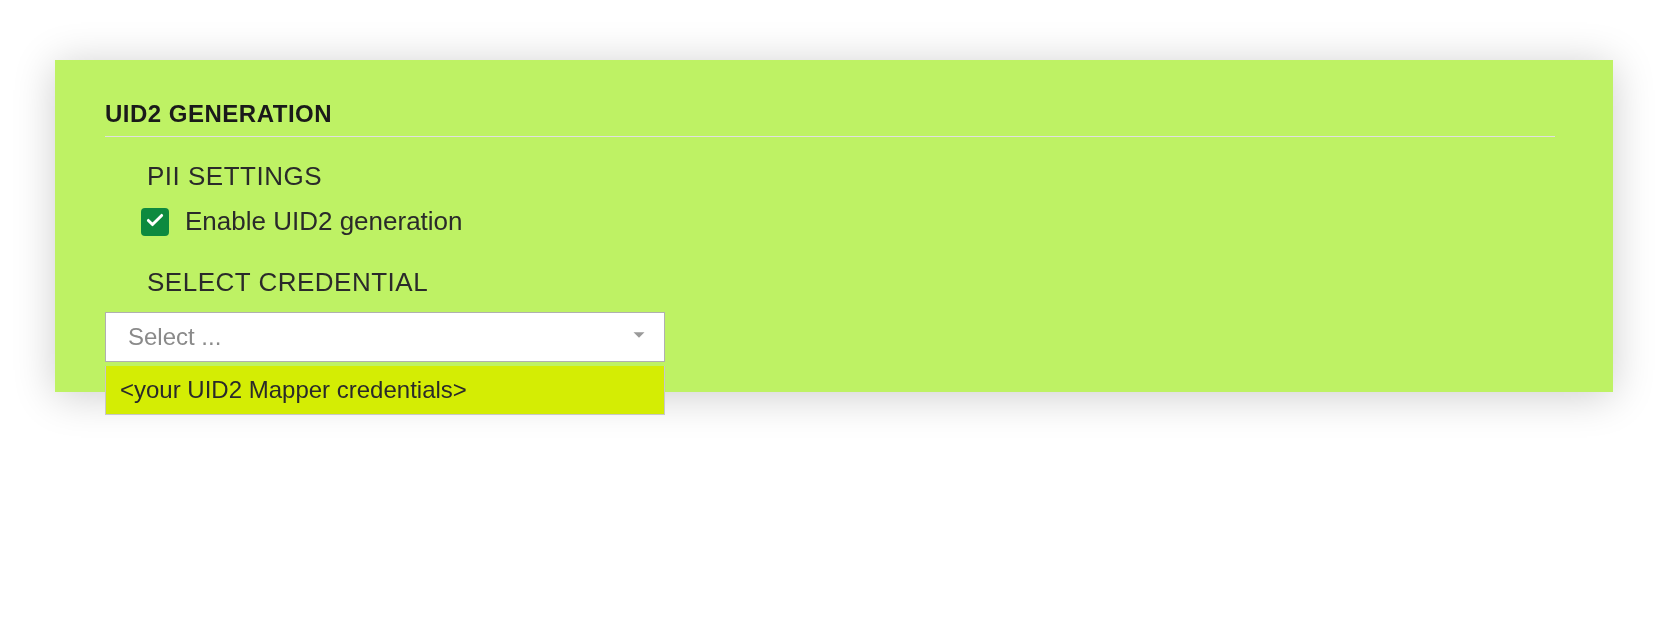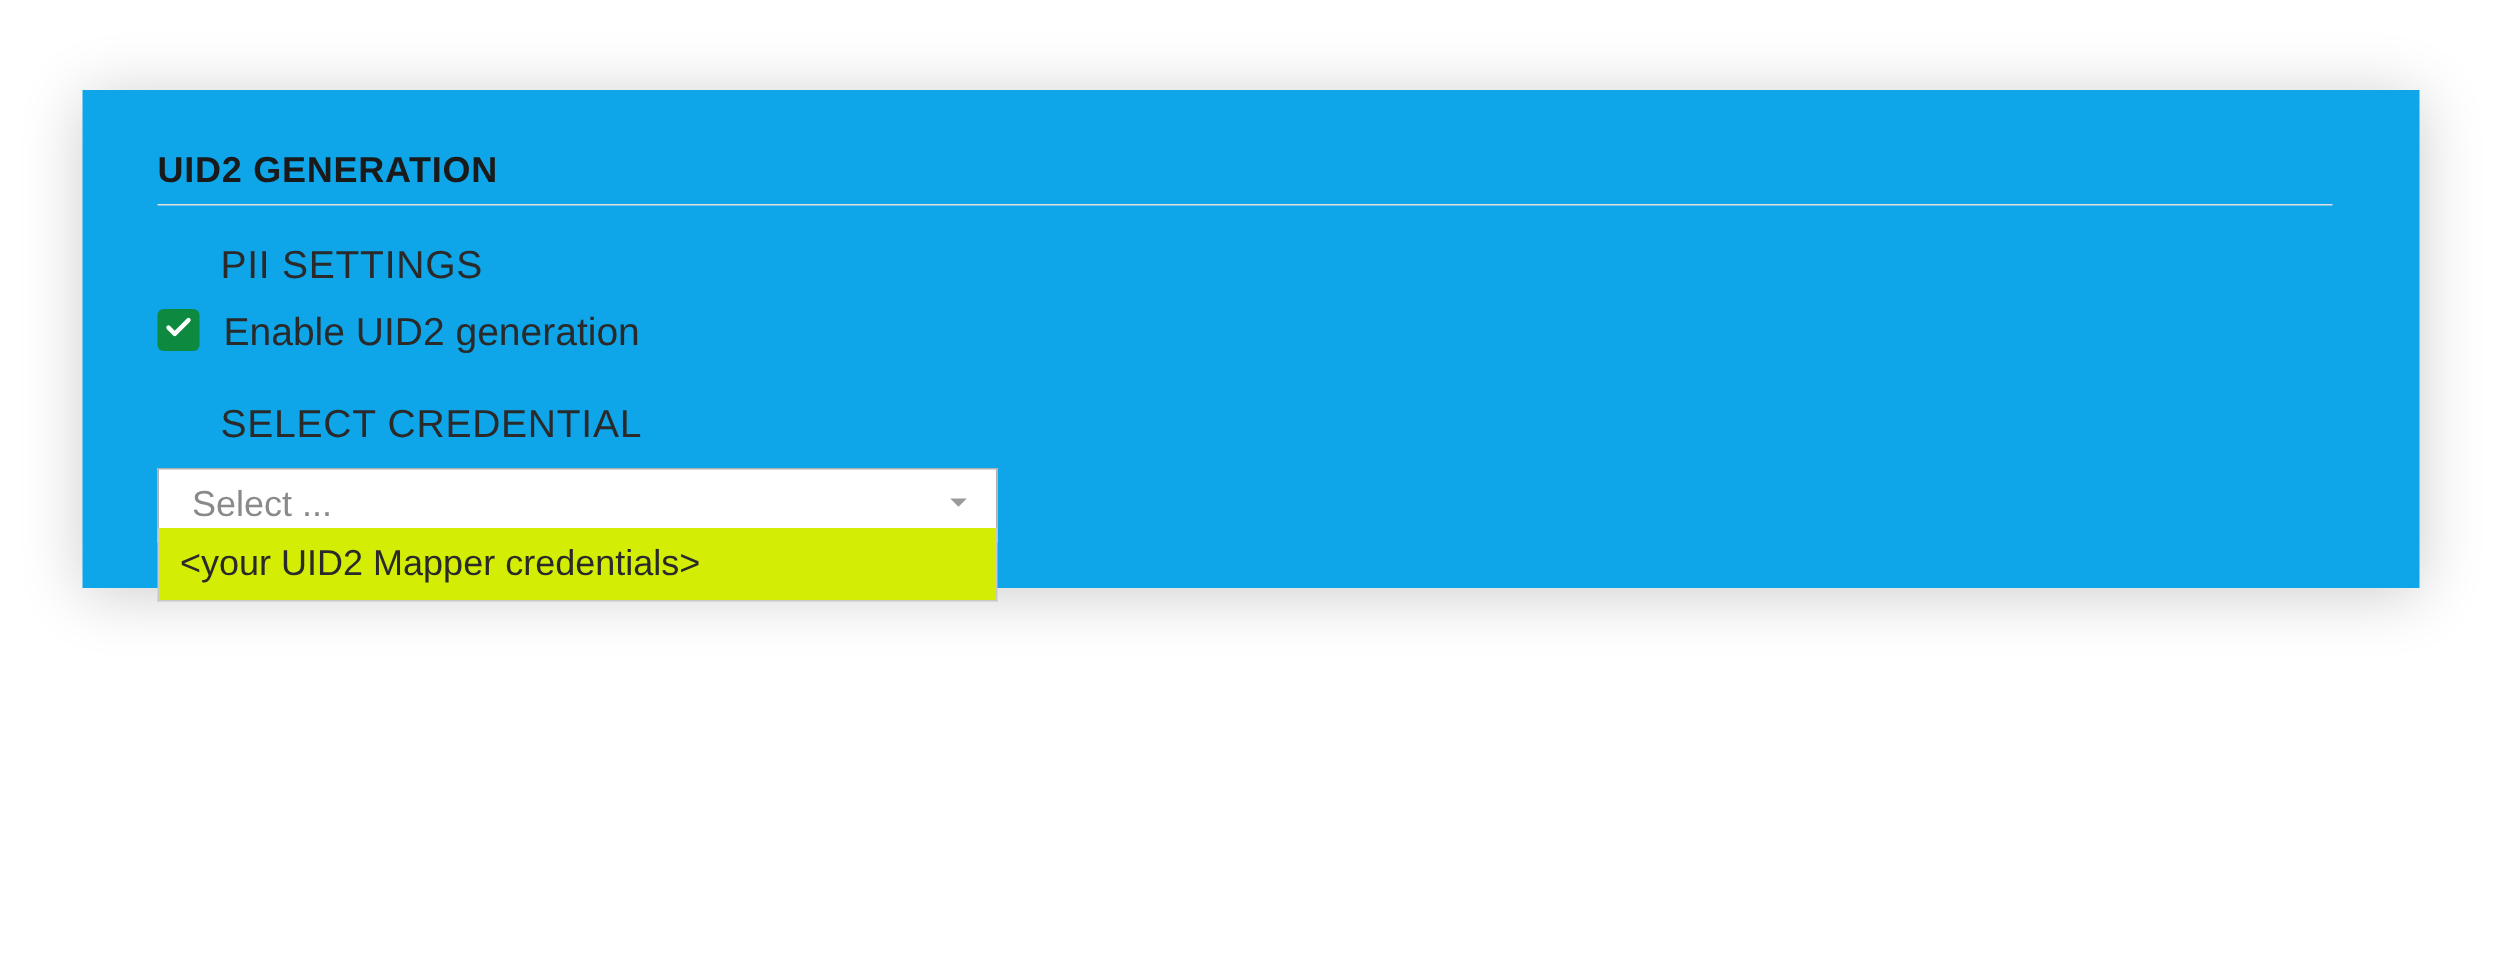--- a/index.html
+++ b/index.html
@@ -3,21 +3,21 @@
 <meta charset="utf-8">
 <style>
   * { box-sizing: border-box; margin: 0; padding: 0; }
   html, body { width: 1668px; height: 636px; }
   body {
     font-family: "Segoe UI", Arial, sans-serif;
     background: #ffffff;
     padding: 60px 55px 0 55px;
   }
   .card {
-    background: #0ea5e9;
+    background: #bef264;
     box-shadow: 0 4px 40px rgba(0,0,0,0.20);
     padding: 40px 58px 30px 50px;
     position: relative;
   }
   .overline {
     font-size: 24px;
     font-weight: 800;
     letter-spacing: 0.5px;
     color: #1a1a1a;
     margin-bottom: 8px;
@@ -36,23 +36,24 @@
   .section-label {
     font-size: 26px;
     font-weight: 400;
     letter-spacing: 0.5px;
     color: #2a2a2a;
     margin-bottom: 14px;
     margin-left: 42px;
   }
   .checkbox-row {
     display: flex;
-    align-items: flex-start;
+    align-items: center;
     gap: 16px;
     margin-bottom: 30px;
+    margin-left: 36px;
   }
   .checkbox {
     width: 28px;
     height: 28px;
     background: #0d8a3f;
     border-radius: 4px;
     display: flex;
     align-items: center;
     justify-content: center;
     flex-shrink: 0;
@@ -78,21 +79,21 @@
     padding: 0 14px 0 22px;
     cursor: pointer;
   }
   .select-placeholder {
     font-size: 24px;
     color: #8a8a8a;
   }
   .chevron svg { width: 22px; height: 22px; fill: #9a9a9a; }
   .dropdown {
     position: absolute;
-    top: 40px;
+    top: 54px;
     left: 0;
     width: 100%;
     border: 1px solid #c8c8c8;
     border-top: none;
     background: #ffffff;
   }
   .dropdown-item {
     padding: 10px 14px;
     font-size: 24px;
     color: #2a2a2a;

